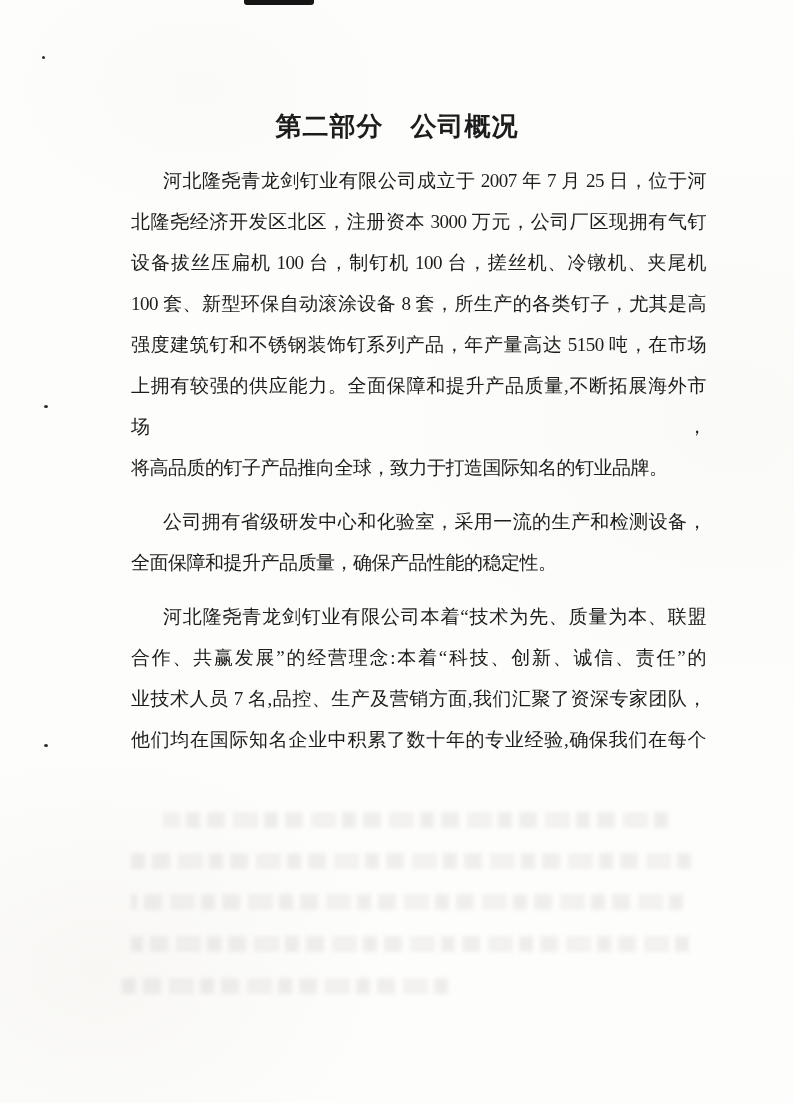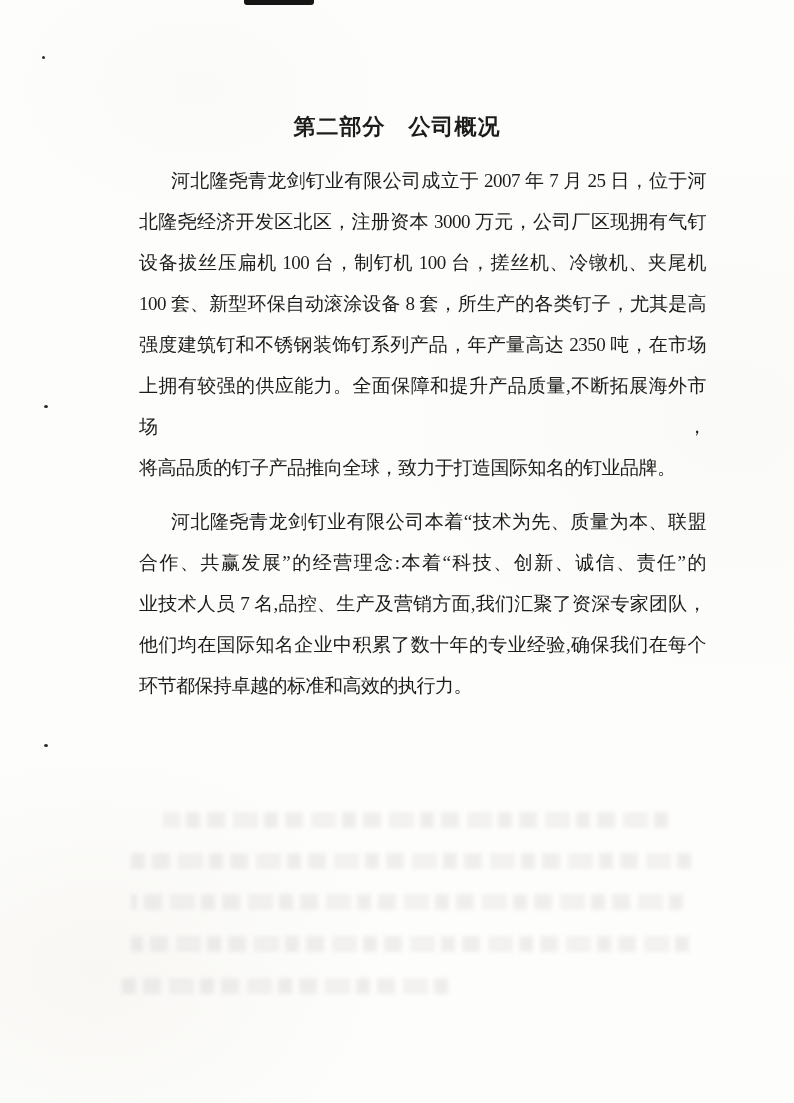--- a/index.html
+++ b/index.html
@@ -19,37 +19,37 @@
   }
 
   
   .doc-title {
     position: absolute;
     top: 112px;
     left: 0;
     width: 100%;
     margin: 0;
     text-align: center;
-    font-size: 22px;
+    font-size: 26px;
     line-height: 30px;
     font-weight: bold;
     letter-spacing: 1px;
   }
 
   
   .doc-body {
     position: absolute;
     top: 160px;
     left: 131px;
     width: 575px;
     font-size: 19px;
     line-height: 41px;
     letter-spacing: -0.5px;
   }
-  .para { margin: 0 0 13px 8px; }
+  .para { margin: 0 0 13px 0; }
   .para:last-child { margin-bottom: 0; }
   .line {
     text-align: justify;
     text-align-last: justify;
     text-justify: inter-character;
   }
   .line.first { text-indent: 32px; }
   .line.end { text-align-last: left; }
 
   
@@ -99,32 +99,35 @@
 
   <h1 class="doc-title">第二部分　公司概况</h1>
 
   <div class="doc-body">
 
     <div class="para">
       <div class="line first">河北隆尧青龙剑钉业有限公司成立于 2007 年 7 月 25 日，位于河</div>
       <div class="line">北隆尧经济开发区北区，注册资本 3000 万元，公司厂区现拥有气钉</div>
       <div class="line">设备拔丝压扁机 100 台，制钉机 100 台，搓丝机、冷镦机、夹尾机</div>
       <div class="line">100 套、新型环保自动滚涂设备 8 套，所生产的各类钉子，尤其是高</div>
-      <div class="line">强度建筑钉和不锈钢装饰钉系列产品，年产量高达 2350 吨，在市场</div>
+      <div class="line">强度建筑钉和不锈钢装饰钉系列产品，年产量高达 5150 吨，在市场</div>
       <div class="line">上拥有较强的供应能力。全面保障和提升产品质量,不断拓展海外市场，</div>
       <div class="line end">将高品质的钉子产品推向全球，致力于打造国际知名的钉业品牌。</div>
     </div>
 
+    <div class="para">
+      <div class="line first">公司拥有省级研发中心和化验室，采用一流的生产和检测设备，</div>
+      <div class="line end">全面保障和提升产品质量，确保产品性能的稳定性。</div>
+    </div>
 
     <div class="para">
       <div class="line first">河北隆尧青龙剑钉业有限公司本着“技术为先、质量为本、联盟</div>
       <div class="line">合作、共赢发展”的经营理念:本着“科技、创新、诚信、责任”的</div>
       <div class="line">业技术人员 7 名,品控、生产及营销方面,我们汇聚了资深专家团队，</div>
       <div class="line">他们均在国际知名企业中积累了数十年的专业经验,确保我们在每个</div>
-      <div class="line end">环节都保持卓越的标准和高效的执行力。</div>
     </div>
 
   </div>
 
   <div class="ghost g1"></div>
   <div class="ghost g2"></div>
   <div class="ghost g3"></div>
   <div class="ghost g4"></div>
   <div class="ghost g5"></div>
 

